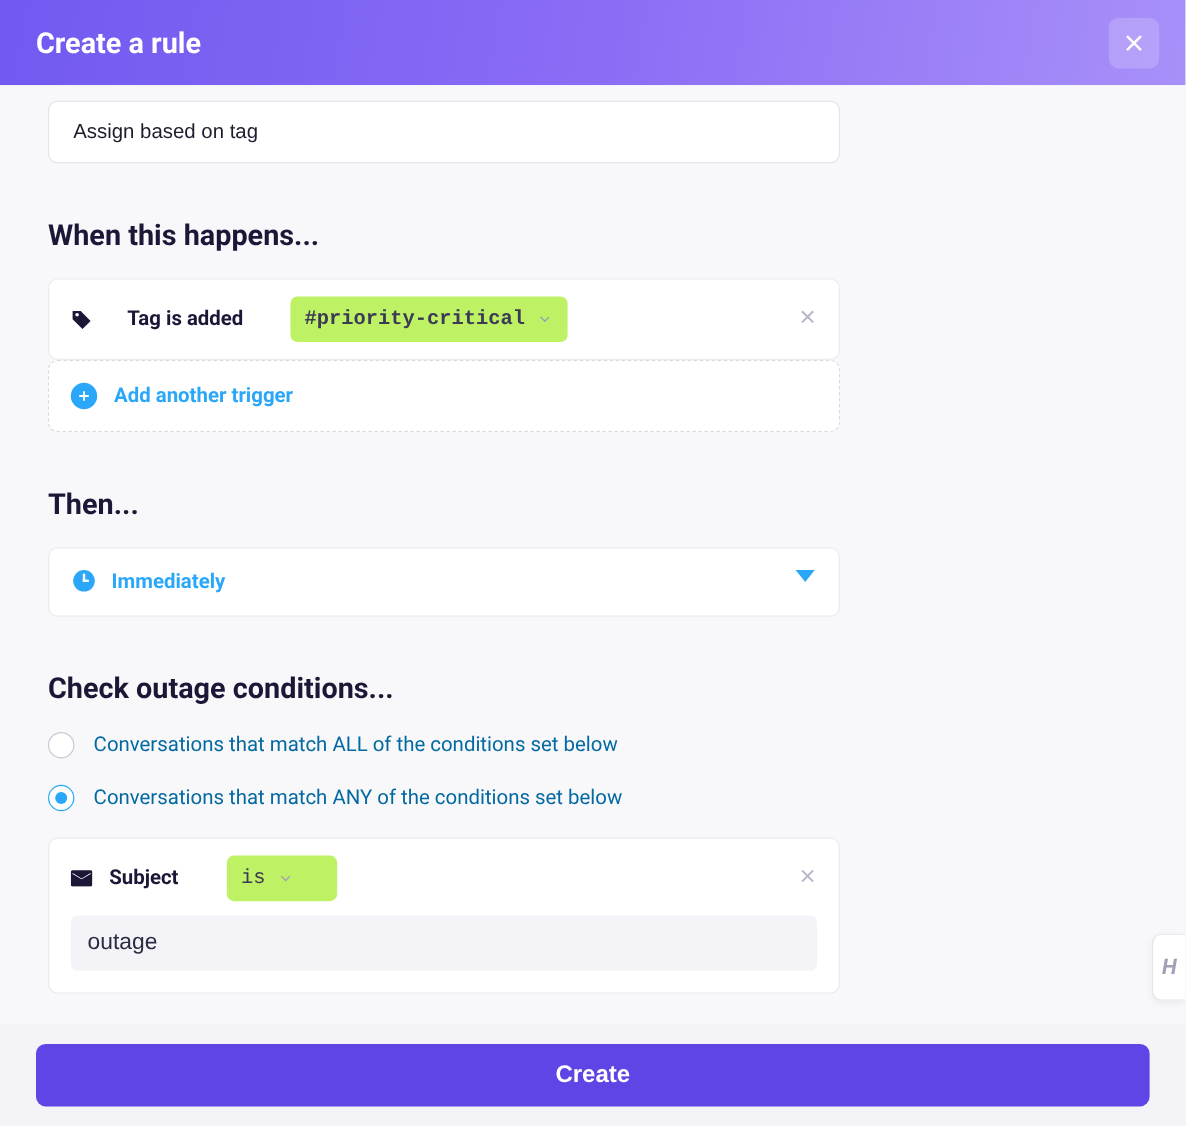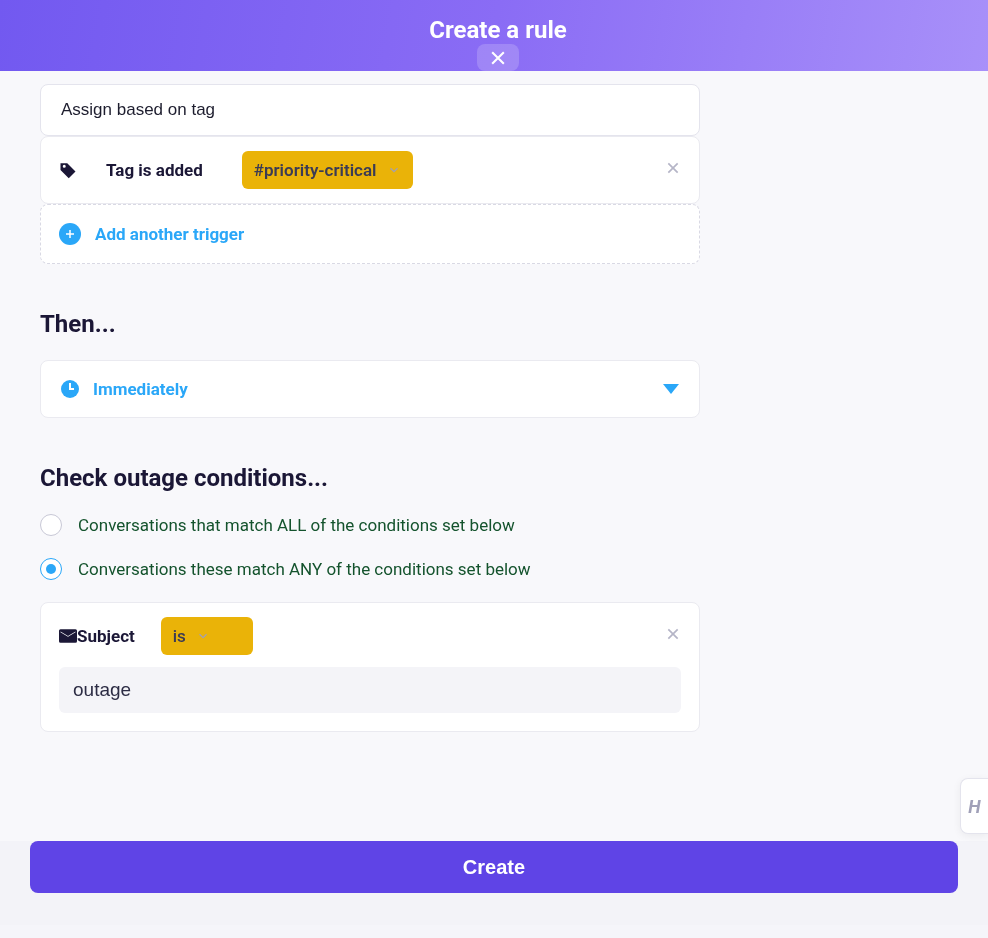--- a/index.html
+++ b/index.html
@@ -10,22 +10,21 @@
     height: 938px;
     overflow: hidden;
     position: relative;
   }
   .header {
     background: linear-gradient(100deg, #7259f0 0%, #8a6cf5 50%, #a890f9 100%);
     height: 71px;
     display: flex;
     align-items: center;
     justify-content: space-between;
-    padding: 16px 22px 0 30px;
-    flex-direction: column;
+    padding: 0 22px 0 30px;
   }
   .header-title {
     color: #fff;
     font-size: 24px;
     font-weight: 700;
   }
   .close-btn {
     width: 42px;
     height: 42px;
     border-radius: 8px;
@@ -68,27 +67,28 @@
     padding: 14px 18px;
   }
   .trigger-row {
     display: flex;
     align-items: center;
     gap: 29px;
   }
   .tag-icon { width: 18px; height: 18px; fill: #1b1736; }
   .trigger-label { font-size: 17px; font-weight: 700; color: #1b1736; margin-right: 10px;}
   .chip {
-    background: #eab308;
+    background: #bef264;
     border-radius: 6px;
     height: 38px;
     display: flex;
     align-items: center;
     padding: 0 12px;
     gap: 10px;
+    font-family: Liberation Mono, monospace;
   }
   .chip-text { font-size: 17px; font-weight: 600; color: #3b3b55; }
   .chevron-down { width: 14px; height: 14px; stroke: #a0a0b8; stroke-width: 2; fill:none; }
   .row-close {
     margin-left: auto;
     cursor: pointer;
   }
   .row-close svg { width: 16px; height: 16px; stroke: #b5b5c7; stroke-width: 2.5; }
   .or-sep {
     width: 660px;
@@ -118,21 +118,21 @@
   }
   .plus-circle svg { width: 12px; height: 12px; stroke: #fff; stroke-width: 3; }
   .add-trigger-text { font-size: 17px; font-weight: 700; color: #2aa7f8; }
   .timing-card {
     width: 660px;
     background: #fff;
     border: 1px solid #eaeaf0;
     border-radius: 8px;
     padding: 18px 20px;
     display: flex;
-    align-items: center;
+    align-items: flex-start;
     gap: 14px;
     cursor: pointer;
   }
   .clock-circle {
     width: 18px; height: 18px; border-radius: 50%;
     background: #2aa7f8; position: relative;
   }
   .clock-circle::before {
     content: ""; position: absolute; left: 8px; top: 3px;
     width: 2px; height: 6px; background: #fff;
@@ -159,52 +159,52 @@
     width: 22px; height: 22px; border-radius: 50%;
     border: 1.5px solid #c8c8d6; background: #fff;
     display: flex; align-items: center; justify-content: center;
     flex-shrink: 0;
   }
   .radio.checked { border-color: #2aa7f8; }
   .radio.checked::after {
     content: ""; width: 10px; height: 10px; border-radius: 50%;
     background: #2aa7f8;
   }
-  .radio-label { font-size: 17px; color: #14532d; }
+  .radio-label { font-size: 17px; color: #0369a1; }
   .cond-card {
     width: 660px;
     background: #fff;
     border: 1px solid #eaeaf0;
     border-radius: 8px;
     padding: 14px 18px 18px 18px;
   }
   .cond-row1 {
-    display: flex; align-items: center; 
+    display: flex; align-items: center; gap: 14px;
     margin-bottom: 12px;
   }
   .mail-icon { width: 18px; height: 14px; fill: #1b1736; }
   .cond-label { font-size: 17px; font-weight: 700; color: #1b1736; margin-right: 26px;}
   .cond-value-input {
     width: 100%;
     height: 46px;
     background: #f4f4f8;
     border: none;
     border-radius: 6px;
     font-size: 19px;
     color: #2c2c44;
     padding: 0 14px;
     outline: none;
   }
   .footer {
     position: absolute;
-    bottom: 13px; left: 0; right: 0;
+    bottom: 0; left: 0; right: 0;
     height: 84px;
     background: #f3f3f8;
     display: flex;
-    align-items: flex-start;
+    align-items: center;
     padding: 0 30px;
   }
   .create-btn {
     flex: 1;
     height: 52px;
     background: #5f44e6;
     border: none;
     border-radius: 8px;
     color: #fff;
     font-size: 20px;
@@ -238,20 +238,21 @@
     <svg viewBox="0 0 24 24" fill="none">
         <path d="M5 5l14 14M19 5L5 19"></path>
       </svg>
   </div>
 </div>
 
 <div class="content">
 
   <input class="name-input" value="Assign based on tag" style="">
 
+  <div class="section-title">When this happens...</div>
 
   <div class="card">
     <div class="trigger-row">
       <svg class="tag-icon" viewBox="0 0 24 24">
           <path d="M2 3h9l11 11-9 9L2 12V3zm5 6a2 2 0 100-4 2 2 0 000 4z"></path>
         </svg>
       <span class="trigger-label">Tag is added</span>
       <div class="chip">
         <span class="chip-text">#priority-critical</span>
         <svg class="chevron-down" viewBox="0 0 24 24">
@@ -286,21 +287,21 @@
 
   <div class="section-title">Check outage conditions...</div>
 
   <div class="radio-group">
     <div class="radio-row">
       <div class="radio"></div>
       <span class="radio-label">Conversations that match ALL of the conditions set below</span>
     </div>
     <div class="radio-row">
       <div class="radio checked"></div>
-      <span class="radio-label">Conversations these match ANY of the conditions set below</span>
+      <span class="radio-label">Conversations that match ANY of the conditions set below</span>
     </div>
   </div>
 
   <div class="cond-card">
     <div class="cond-row1">
       <svg class="mail-icon" viewBox="0 0 24 18">
           <path d="M2 0h20a2 2 0 012 2v14a2 2 0 01-2 2H2a2 2 0 01-2-2V2a2 2 0 012-2zm0 3v1l10 6 10-6V3L12 9 2 3z"></path>
         </svg>
       <span class="cond-label">Subject</span>
       <div class="chip" style="min-width:92px;">

